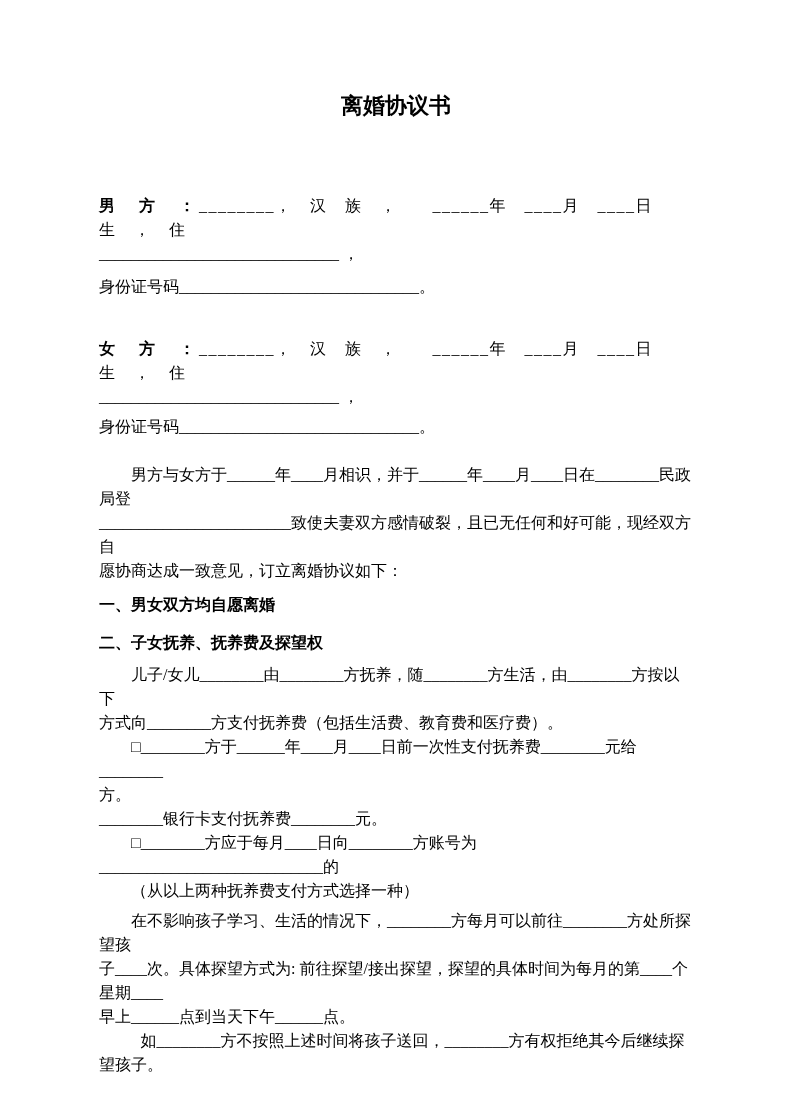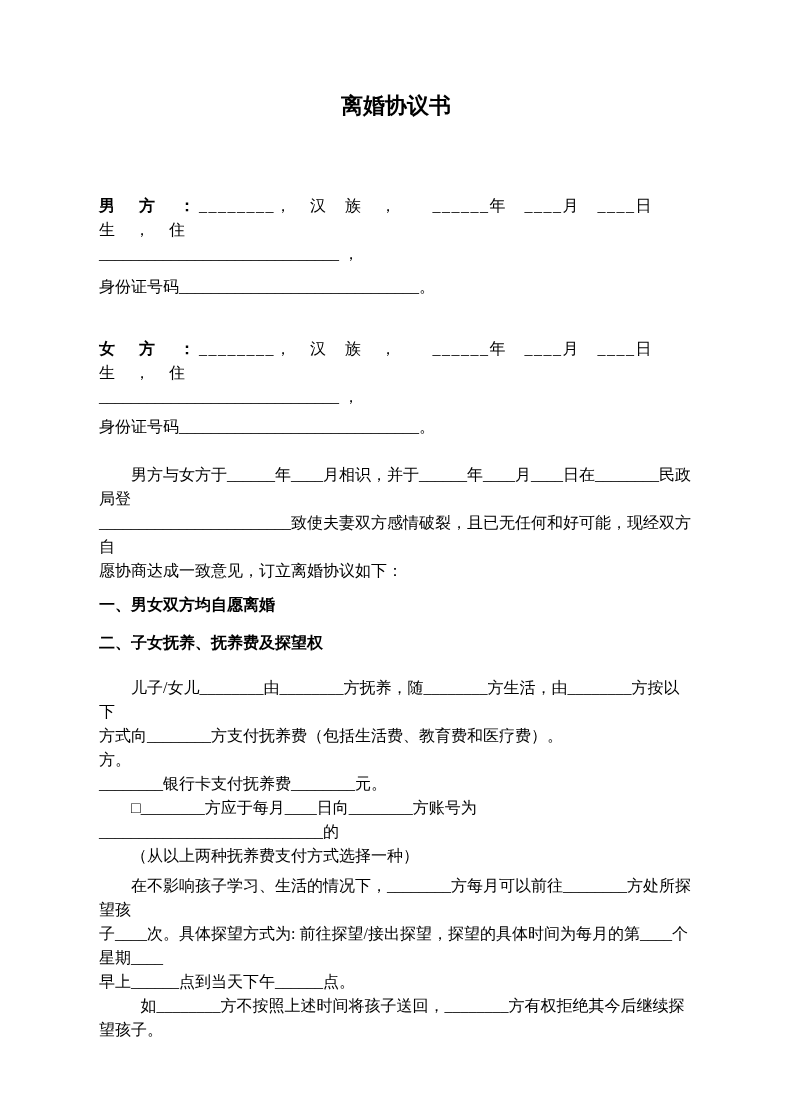--- a/index.html
+++ b/index.html
@@ -39,21 +39,21 @@
   }
   .cb{display:inline;}
   
   .m-male{margin-top:74px;}
   .m-id1{margin-top:9px;}
   .m-female{margin-top:38px;}
   .m-id2{margin-top:6px;}
   .m-intro{margin-top:24px;}
   .m-h1{margin-top:10px;}
   .m-h2{margin-top:14px;}
-  .m-custody{margin-top:21px;}
+  .m-custody{margin-top:8px;}
   .m-visit{margin-top:6px;}
 </style>
 </head>
 <body>
 
 <div class="page">
 
   <h1 class="title">离婚协议书</h1>
 
   <div class="block m-male">
@@ -73,20 +73,21 @@
     <div class="line">________________________致使夫妻双方感情破裂，且已无任何和好可能，现经双方自</div>
     <div class="line">愿协商达成一致意见，订立离婚协议如下：</div>
   </div>
 
   <div class="heading m-h1">一、男女双方均自愿离婚</div>
   <div class="heading m-h2">二、子女抚养、抚养费及探望权</div>
 
   <div class="block m-custody">
     <div class="line ind">儿子/女儿________由________方抚养，随________方生活，由________方按以下</div>
     <div class="line">方式向________方支付抚养费（包括生活费、教育费和医疗费）。</div>
+    <div class="line ind"><span class="cb">□</span><span>________方于______年____月____日前一次性支付抚养费________元给________</span></div>
     <div class="line">方。</div>
     <div class="line">________银行卡支付抚养费________元。</div>
     <div class="line ind"><span class="cb">□</span><span>________方应于每月____日向________方账号为____________________________的</span></div>
     <div class="line ind">（从以上两种抚养费支付方式选择一种）</div>
   </div>
 
   <div class="block m-visit">
     <div class="line ind">在不影响孩子学习、生活的情况下，________方每月可以前往________方处所探望孩</div>
     <div class="line">子____次。具体探望方式为: 前往探望/接出探望，探望的具体时间为每月的第____个星期____</div>
     <div class="line">早上______点到当天下午______点。</div>

